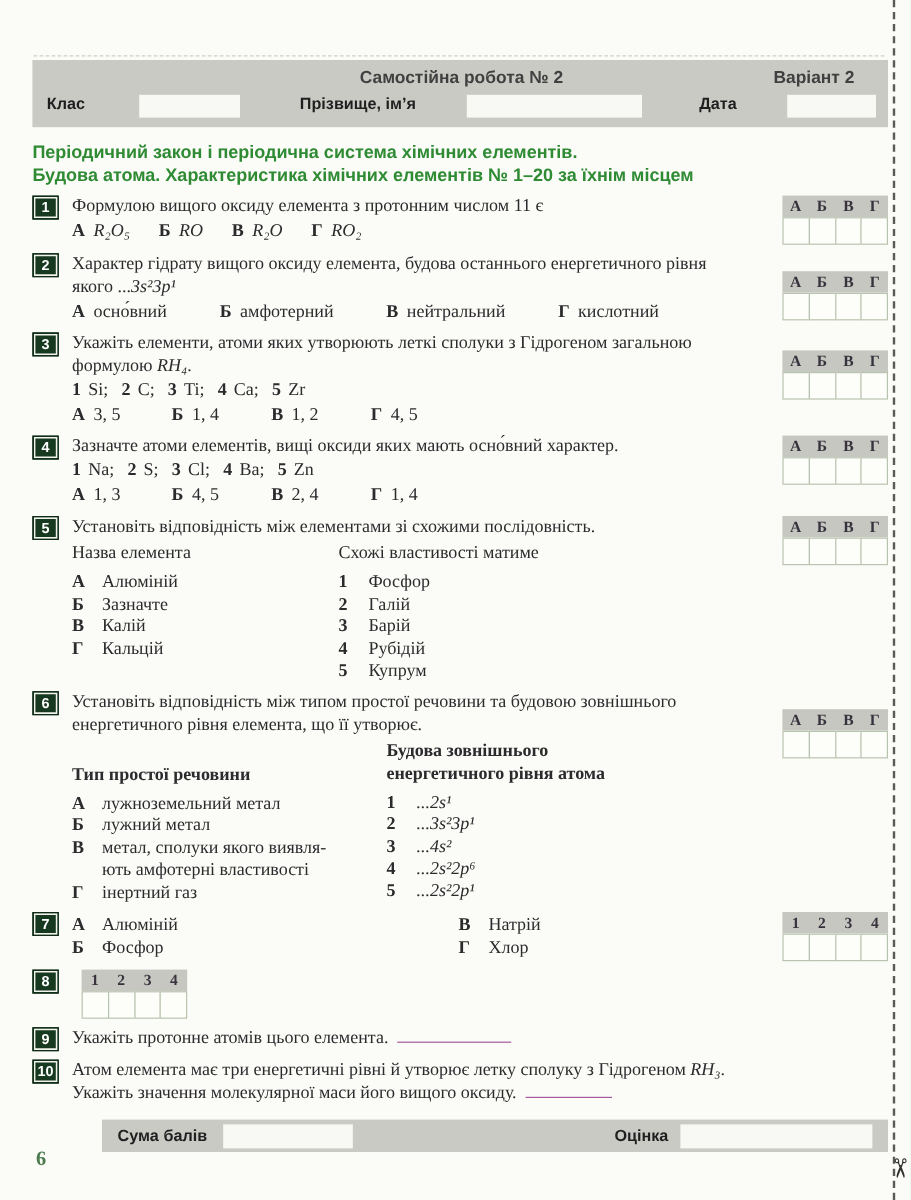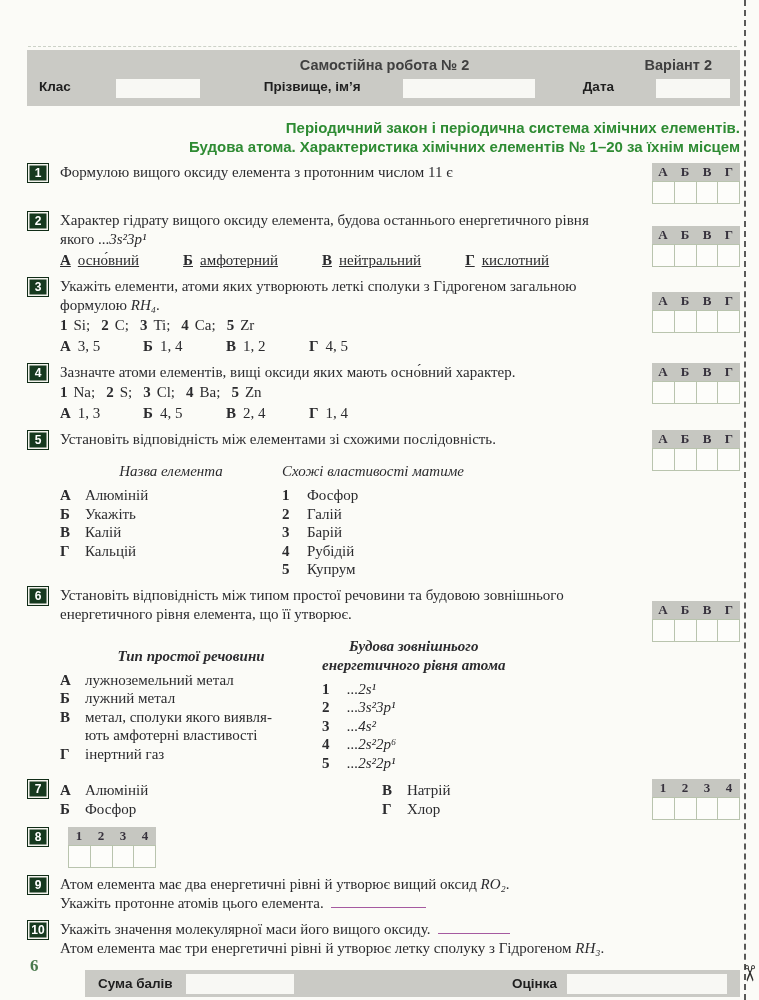--- a/index.html
+++ b/index.html
@@ -14,48 +14,48 @@
   
   .hdr{background:#cacac5;padding:6px 10px 8px 12px;}
   .hdr-top{position:relative;text-align:center;font-family:"Liberation Sans",sans-serif;
            font-weight:bold;font-size:14.5px;color:#404040;height:19px;line-height:19px;}
   .hdr-variant{position:absolute;right:18px;top:0;}
   .hdr-fields{display:flex;align-items:flex-start;margin-top:4px;
               font-family:"Liberation Sans",sans-serif;font-weight:bold;font-size:13.5px;color:#1f1f1f;gap:32px;}
   .field{background:#f8f8f4;height:19px;display:inline-block;}
   .w-class{width:84px;margin-left:13px;}
   .w-name{flex:1;margin-left:10px;margin-right:16px;}
-  .lbl-name{margin-left:32px;}
+  .lbl-name{margin-left:18px;}
   .w-date{width:74px;margin-left:10px;}
   
-  .topic{margin-top:12px;text-align:right;font-family:"Liberation Sans",sans-serif;
+  .topic{margin-top:12px;text-align:left;font-family:"Liberation Sans",sans-serif;
          font-weight:bold;font-size:15px;line-height:19px;color:#2e8b33;}
   
   .q{display:flex;margin-top:7px;align-items:flex-start;}
   .badge{flex:0 0 auto;min-width:14px;height:18px;padding:0 3px;background:#16391f;
          border:1px solid #102c17;box-shadow:inset 0 0 0 1.5px #f3f3ee;color:#fff;
          font-family:"Liberation Sans",sans-serif;font-weight:bold;font-size:12px;
          line-height:18px;text-align:center;margin-right:11px;}
   .qbody{flex:1 1 auto;font-size:15px;line-height:19px;min-width:0;}
   .qtext{max-width:552px;}
   .q-nogrid .qtext{max-width:685px;}
   .frm{font-style:italic;}
   .choices{display:flex;margin-top:2px;}
   .choice{white-space:nowrap;}
   .choice b{margin-right:7px;}
   .c1 .choice{margin-right:24px;}
-  .c2 .choice{margin-right:44px;text-decoration:underline;}
+  .c2 .choice{margin-right:44px;}
   .c3 .choice{width:83px;}
   .c8 .choice{width:77px;}
   .items{display:flex;margin-top:1px;}
   .items .item{margin-right:11px;white-space:nowrap;text-align:right;}
   .items .item b{margin-right:6px;}
   
   .match{display:flex;margin-top:2px;}
-  .mhead{font-style:italic;margin:11px 0 5px;text-align:center;}
+  .mhead{margin:1px 0 5px;}
   .mhead.bold{font-weight:bold;}
   .mrow{display:flex;line-height:18.5px;}
   .mrow b{width:25px;flex:0 0 auto;}
   .mcolL5{width:222px;flex:0 0 auto;}
   .mcolL6{width:262px;flex:0 0 auto;}
   .mcolL7{width:322px;flex:0 0 auto;}
   .pre{white-space:pre-line;}
   
   .agrid{flex:0 0 auto;width:88px;margin-left:8px;}
   .agrid.off{margin-top:15px;}
@@ -104,20 +104,26 @@
 
     <div class="topic">
       <div>Періодичний закон і періодична система хімічних елементів.</div>
       <div>Будова атома. Характеристика хімічних елементів № 1–20 за їхнім місцем</div>
     </div>
 
     <div class="q">
       <div class="badge">1</div>
       <div class="qbody">
         <div class="qtext">Формулою вищого оксиду елемента з протонним числом 11 є</div>
+        <div class="choices c1">
+          <span class="choice"><b>А</b><i class="frm">R₂O₅</i></span>
+          <span class="choice"><b>Б</b><i class="frm">RO</i></span>
+          <span class="choice"><b>В</b><i class="frm">R₂O</i></span>
+          <span class="choice"><b>Г</b><i class="frm">RO₂</i></span>
+        </div>
       </div>
       <div class="agrid">
         <div class="ag-head">
             <span>А</span>
             <span>Б</span>
             <span>В</span>
             <span>Г</span>
           </div>
         <div class="ag-cells">
             <span class="ag-cell"></span>
@@ -229,21 +235,21 @@
         <div class="qtext">Установіть відповідність між елементами зі схожими послідовність.</div>
         <div class="match">
           <div class="mcolL5">
             <div class="mhead">Назва елемента</div>
             <div class="mrow">
                 <b>А</b>
                 <span>Алюміній</span>
               </div>
             <div class="mrow">
                 <b>Б</b>
-                <span>Укажіть</span>
+                <span>Зазначте</span>
               </div>
             <div class="mrow">
                 <b>В</b>
                 <span>Калій</span>
               </div>
             <div class="mrow">
                 <b>Г</b>
                 <span>Кальцій</span>
               </div>
           </div>
@@ -411,30 +417,29 @@
             <span class="ag-cell"></span>
             <span class="ag-cell"></span>
             <span class="ag-cell"></span>
           </div>
       </div>
     </div>
 
     <div class="q q-nogrid">
       <div class="badge">9</div>
       <div class="qbody">
-        <div class="qtext"><span>Атом елемента має два енергетичні рівні й утворює вищий оксид </span><i class="frm">RO₂</i><span>.</span></div>
         <div class="qtext"><span>Укажіть протонне атомів цього елемента.</span><span class="blank b95"></span></div>
       </div>
     </div>
 
     <div class="q q-nogrid">
       <div class="badge">10</div>
       <div class="qbody">
+        <div class="qtext"><span>Атом елемента має три енергетичні рівні й утворює летку сполуку з Гідрогеном </span><i class="frm">RH₃</i><span>.</span></div>
         <div class="qtext"><span>Укажіть значення молекулярної маси його вищого оксиду.</span><span class="blank b75"></span></div>
-        <div class="qtext"><span>Атом елемента має три енергетичні рівні й утворює летку сполуку з Гідрогеном </span><i class="frm">RH₃</i><span>.</span></div>
       </div>
     </div>
 
     <div class="scorebar">
       <span>Сума балів</span>
       <span class="field w-score"></span>
       <span class="grade-lbl">Оцінка</span>
       <span class="field w-grade"></span>
     </div>
 

